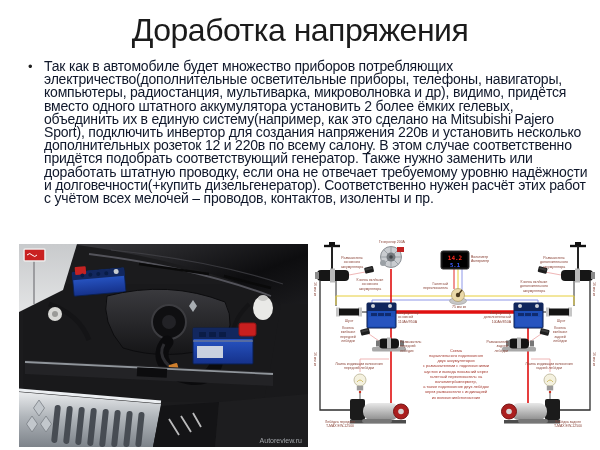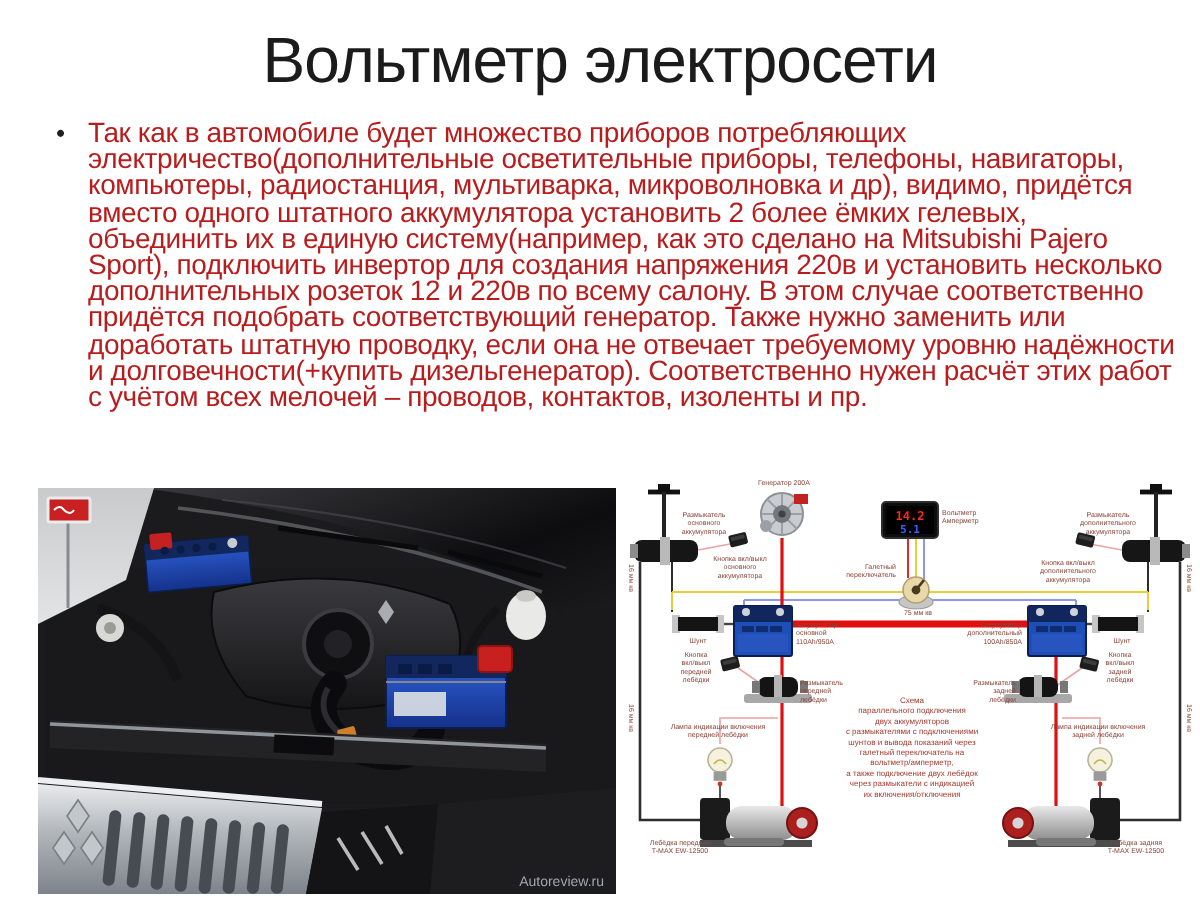--- a/index.html
+++ b/index.html
@@ -3,40 +3,40 @@
 <meta charset="utf-8">
 <style>
   html,body{margin:0;padding:0;}
   body{width:600px;height:450px;background:#fff;overflow:hidden;
        font-family:"Liberation Sans", sans-serif;}
   .slide{position:relative;width:600px;height:450px;background:#fff;}
   .title{position:absolute;top:12px;left:0;right:0;text-align:center;
          font-size:32px;font-weight:400;color:#1b1b1b;letter-spacing:-.5px;}
   .bullet{position:absolute;top:60px;left:28px;width:560px;display:flex;gap:8px;}
   .bullet .marker{font-size:13px;line-height:13.2px;color:#1f1f1f;width:8px;flex:none;}
-  .bullet .btext{flex:1;font-size:14px;line-height:13.2px;color:#b91c1c;
+  .bullet .btext{flex:1;font-size:14px;line-height:13.2px;color:#0f172a;
                  letter-spacing:-.2px;}
   
   .photo{position:absolute;left:19px;top:244px;width:289px;height:203px;overflow:hidden;}
   
   .diagram{position:absolute;left:312px;top:240px;width:286px;height:210px;background:#fff;}
   .diagram svg{position:absolute;left:0;top:0;}
   .tl{position:absolute;font-size:7px;line-height:1.18;color:#8a4438;text-align:center;
       white-space:pre-line;transform:scale(.5);transform-origin:0 0;}
   .tl.left{text-align:left}
   .tl.right{text-align:right}
   .tl.vert{writing-mode:vertical-rl;}
   .tl.center-note{font-size:8px;line-height:1.3;color:#a5392e;}
 </style>
 </head>
 <body>
 
 <div class="slide">
 
-  <div class="title">Вольтметр электросети</div>
+  <div class="title">Доработка напряжения</div>
 
   <div class="bullet">
     <div class="marker">•</div>
     <div class="btext">Так как в автомобиле будет множество приборов потребляющих электричество(дополнительные осветительные приборы, телефоны, навигаторы, компьютеры, радиостанция, мультиварка, микроволновка и др), видимо, придётся вместо одного штатного аккумулятора установить 2 более ёмких гелевых, объединить их в единую систему(например, как это сделано на Mitsubishi Pajero Sport), подключить инвертор для создания напряжения 220в и установить несколько дополнительных розеток 12 и 220в по всему салону. В этом случае соответственно придётся подобрать соответствующий генератор. Также нужно заменить или доработать штатную проводку, если она не отвечает требуемому уровню надёжности и долговечности(+купить дизельгенератор). Соответственно нужен расчёт этих работ с учётом всех мелочей – проводов, контактов, изоленты и пр.</div>
   </div>
 
   <div class="photo">
     <svg width="289" height="203" viewBox="0 0 289 203">
       <defs>
         <linearGradient id="hoodG" x1="0" y1="0" x2="1" y2="1">

